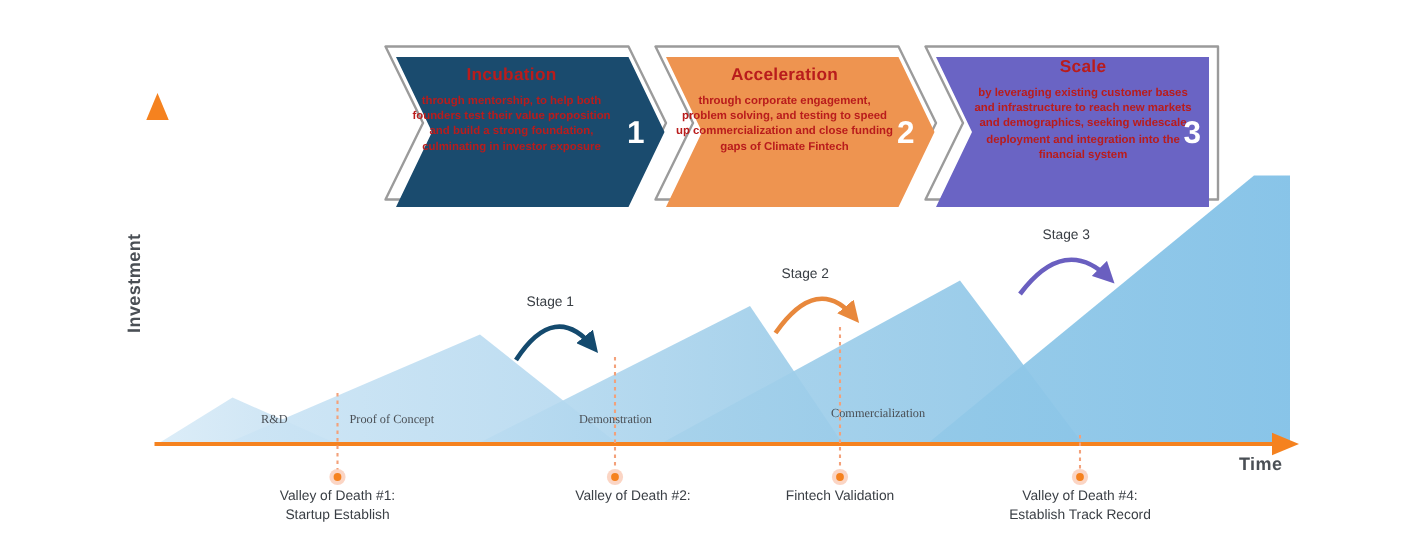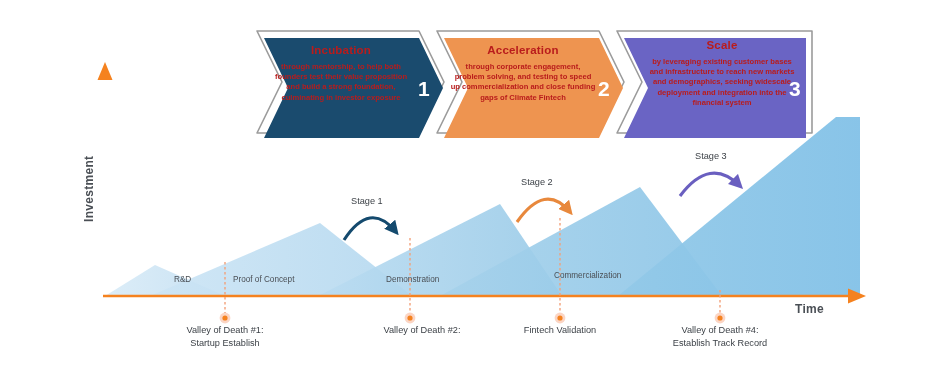--- a/index.html
+++ b/index.html
@@ -68,20 +68,21 @@
     transform: rotate(-90deg);
     transform-origin: left top;
   }
 
   
   .phase-label {
     position: absolute;
     color: #4a4f55;
     font-size: 8.2px;
     white-space: nowrap;
+    font-family: Liberation Serif, serif;
   }
 
   
   .stage-label {
     position: absolute;
     color: #3a3f45;
     font-size: 9.2px;
     white-space: nowrap;
   }
 
@@ -205,21 +206,21 @@
   </div>
   <div class="chev-num" style="left:598px; top:78px;">2</div>
 
   <div class="chev-label-wrap" style="left:649px; top:39px; width:146px;">
     <div class="chev-title">Scale</div>
     <div class="chev-desc">by leveraging existing customer bases and infrastructure to reach new markets and demographics, seeking  widescale deployment and integration into the financial system</div>
   </div>
   <div class="chev-num" style="left:789px; top:78px;">3</div>
 
   <div class="axis-label" id="investment-label" style="left:82px; top:222px;">Investment</div>
-  <div class="axis-label" style="left:795px; top:302px;">Time</div>
+  <div class="axis-label" style="left:826px; top:302px;">Time</div>
 
   <div class="phase-label" style="left:174px; top:275px;">R&amp;D</div>
   <div class="phase-label" style="left:233px; top:275px;">Proof of Concept</div>
   <div class="phase-label" style="left:386px; top:275px;">Demonstration</div>
   <div class="phase-label" style="left:554px; top:271px;">Commercialization</div>
 
   <div class="stage-label" style="left:351px; top:196px;">Stage 1</div>
   <div class="stage-label" style="left:521px; top:177px;">Stage 2</div>
   <div class="stage-label" style="left:695px; top:151px;">Stage 3</div>
 

